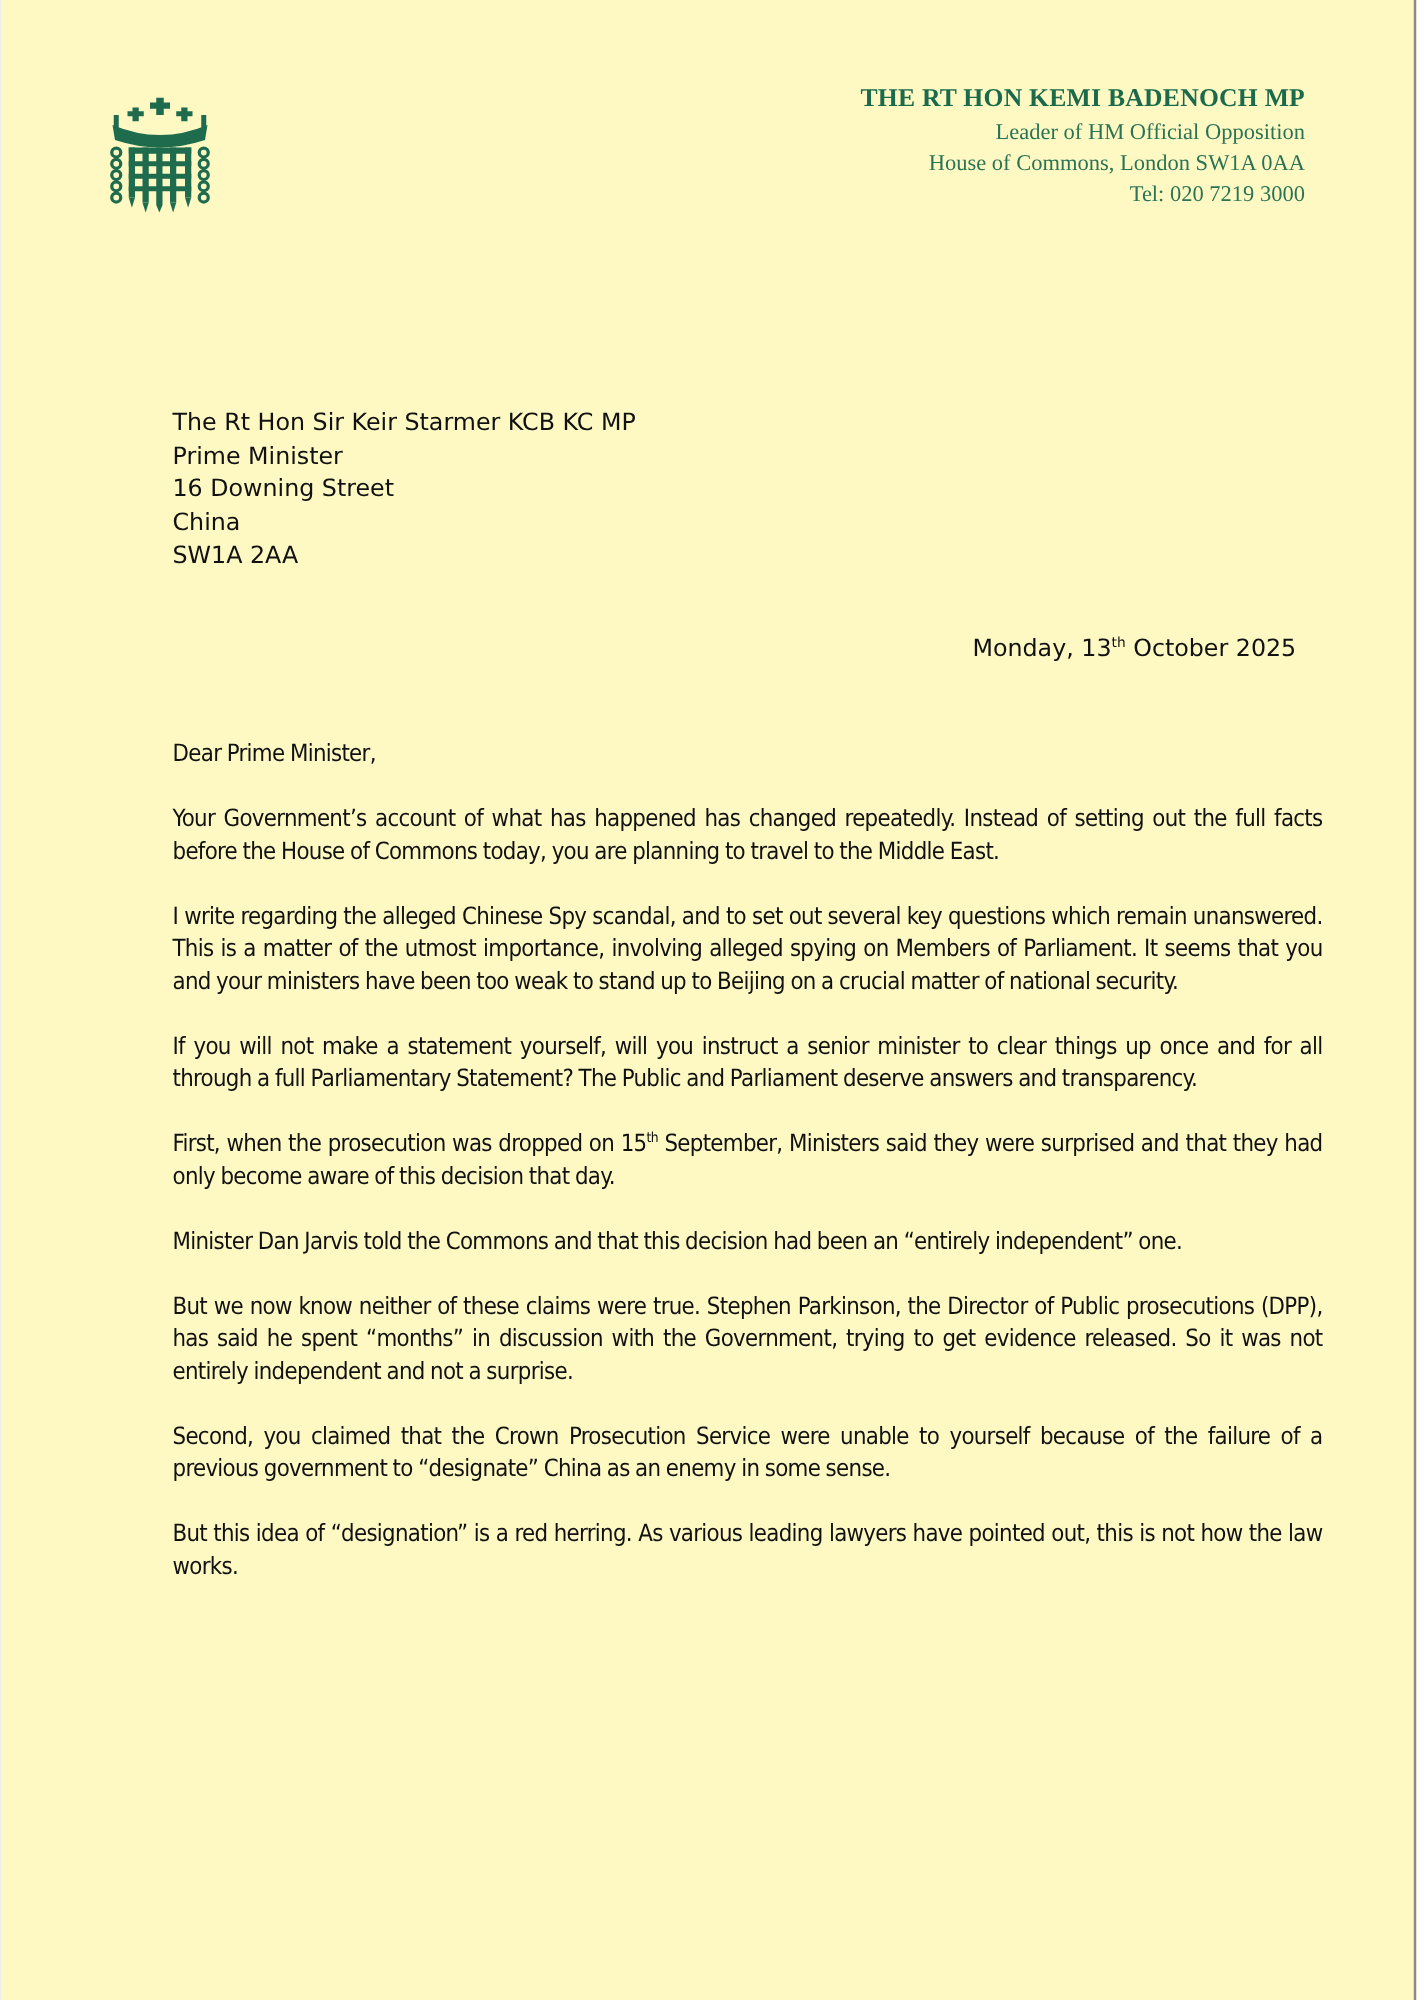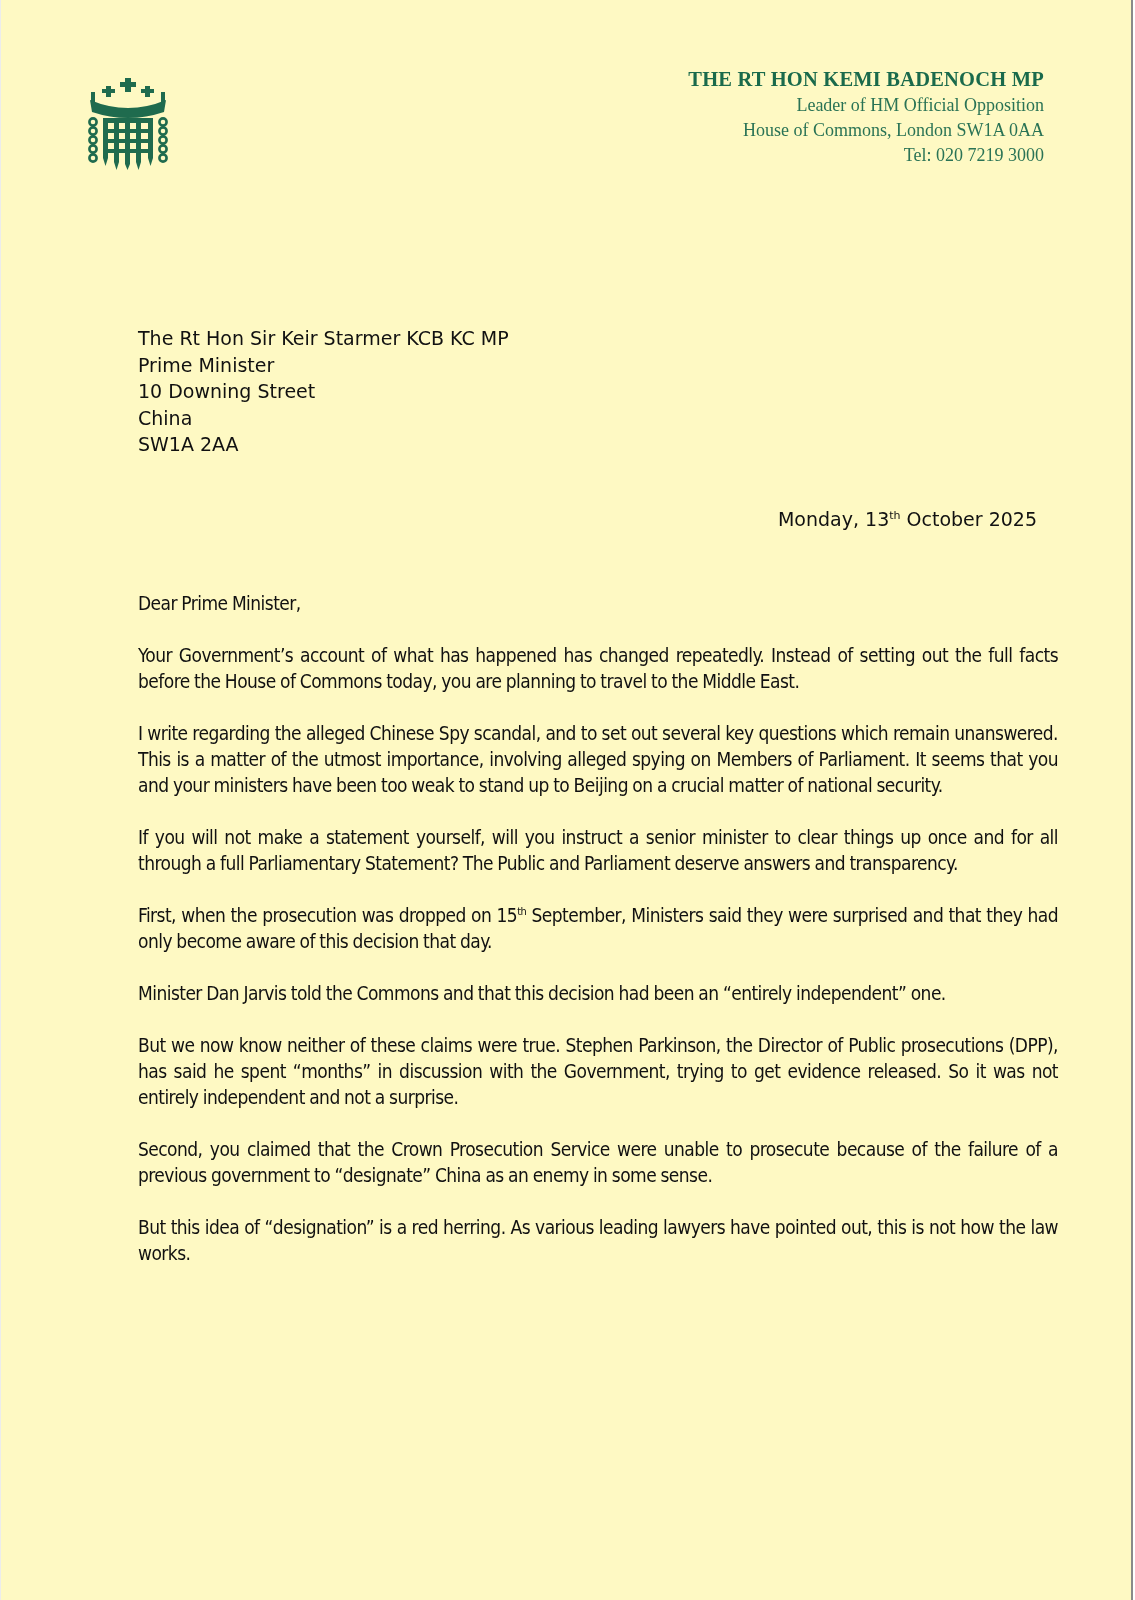--- a/index.html
+++ b/index.html
@@ -150,32 +150,32 @@
   <div class="letterhead">
     <div class="lh-name">THE RT HON KEMI BADENOCH MP</div>
     <div class="lh-line">Leader of HM Official Opposition</div>
     <div class="lh-line">House of Commons, London SW1A 0AA</div>
     <div class="lh-line">Tel: 020 7219 3000</div>
   </div>
 
   <div class="addressee text">
     <div>The Rt Hon Sir Keir Starmer KCB KC MP</div>
     <div>Prime Minister</div>
-    <div>10 Downing Street</div>
+    <div>16 Downing Street</div>
     <div>China</div>
     <div>SW1A 2AA</div>
   </div>
 
   <div class="date text"><span>Monday, 13</span><sup>th</sup><span> October 2025</span></div>
 
   <div class="body-text text">
     <p class="salutation">Dear Prime Minister,</p>
     <p>Your Government’s account of what has happened has changed repeatedly. Instead of setting out the full facts before the House of Commons today, you are planning to travel to the Middle East.</p>
     <p>I write regarding the alleged Chinese Spy scandal, and to set out several key questions which remain unanswered. This is a matter of the utmost importance, involving alleged spying on Members of Parliament. It seems that you and your ministers have been too weak to stand up to Beijing on a crucial matter of national security.</p>
     <p>If you will not make a statement yourself, will you instruct a senior minister to clear things up once and for all through a full Parliamentary Statement? The Public and Parliament deserve answers and transparency.</p>
     <p><span>First, when the prosecution was dropped on 15</span><sup>th</sup><span> September, Ministers said they were surprised and that they had only become aware of this decision that day.</span></p>
     <p>Minister Dan Jarvis told the Commons and that this decision had been an “entirely independent” one.</p>
     <p>But we now know neither of these claims were true. Stephen Parkinson, the Director of Public prosecutions (DPP), has said he spent “months” in discussion with the Government, trying to get evidence released. So it was not entirely independent and not a surprise.</p>
-    <p>Second, you claimed that the Crown Prosecution Service were unable to prosecute because of the failure of a previous government to “designate” China as an enemy in some sense.</p>
+    <p>Second, you claimed that the Crown Prosecution Service were unable to yourself because of the failure of a previous government to “designate” China as an enemy in some sense.</p>
     <p>But this idea of “designation” is a red herring. As various leading lawyers have pointed out, this is not how the law works.</p>
   </div>
 
 </div>
 
 </body></html>

